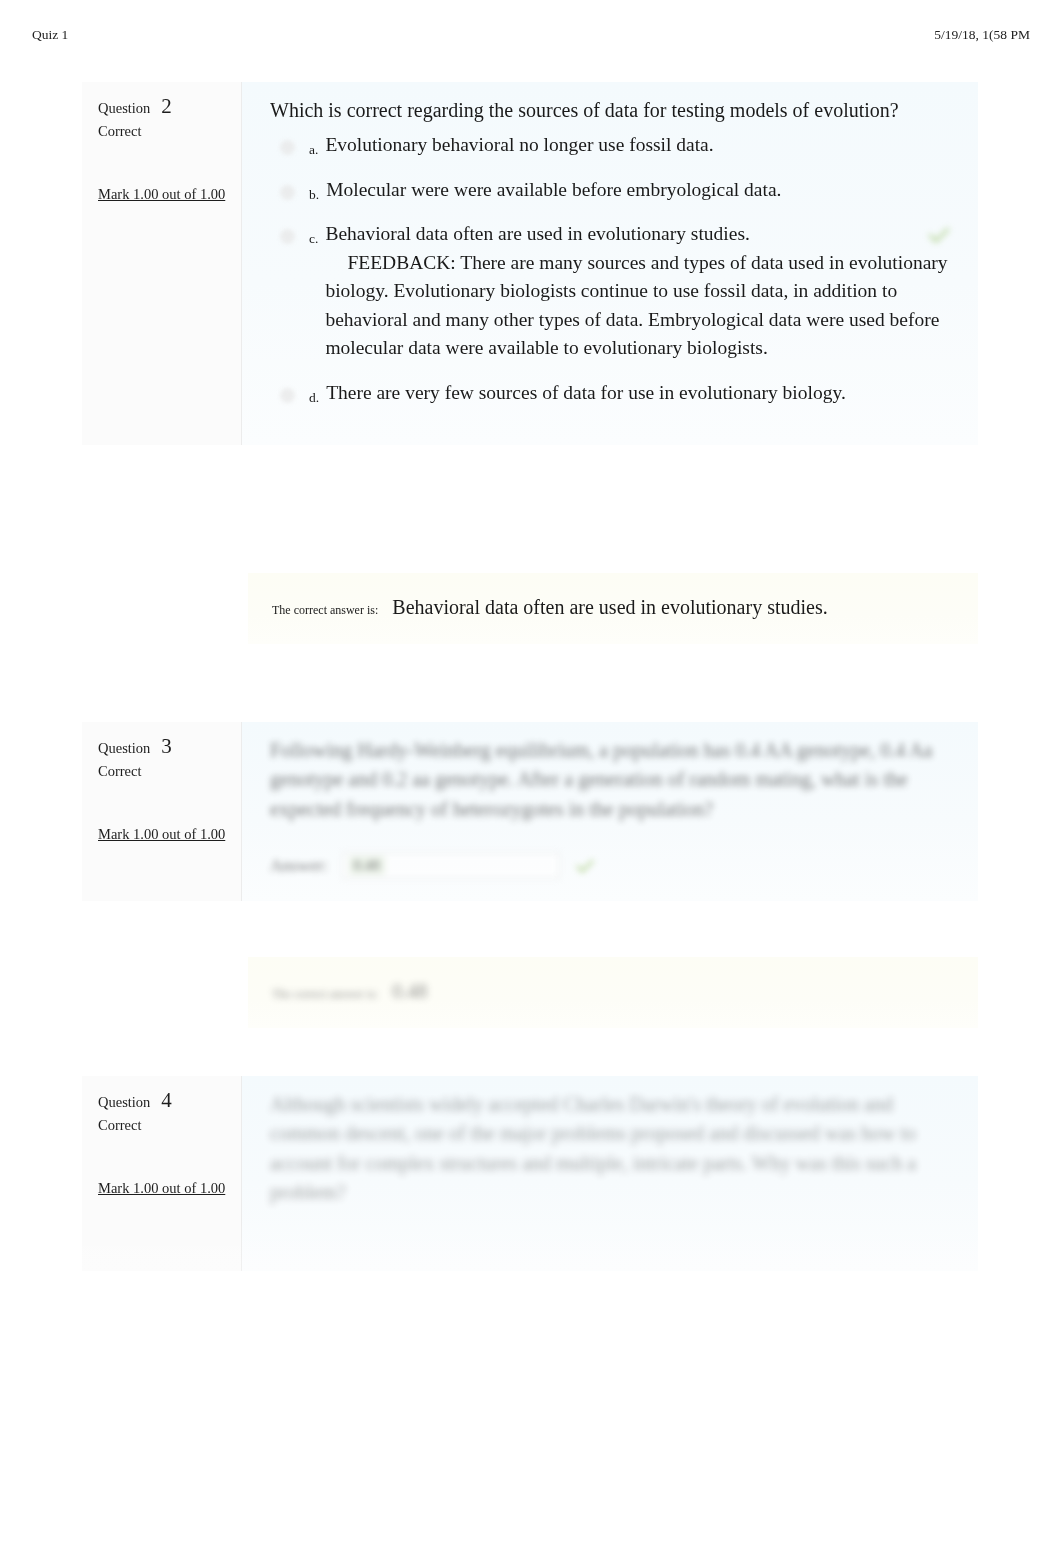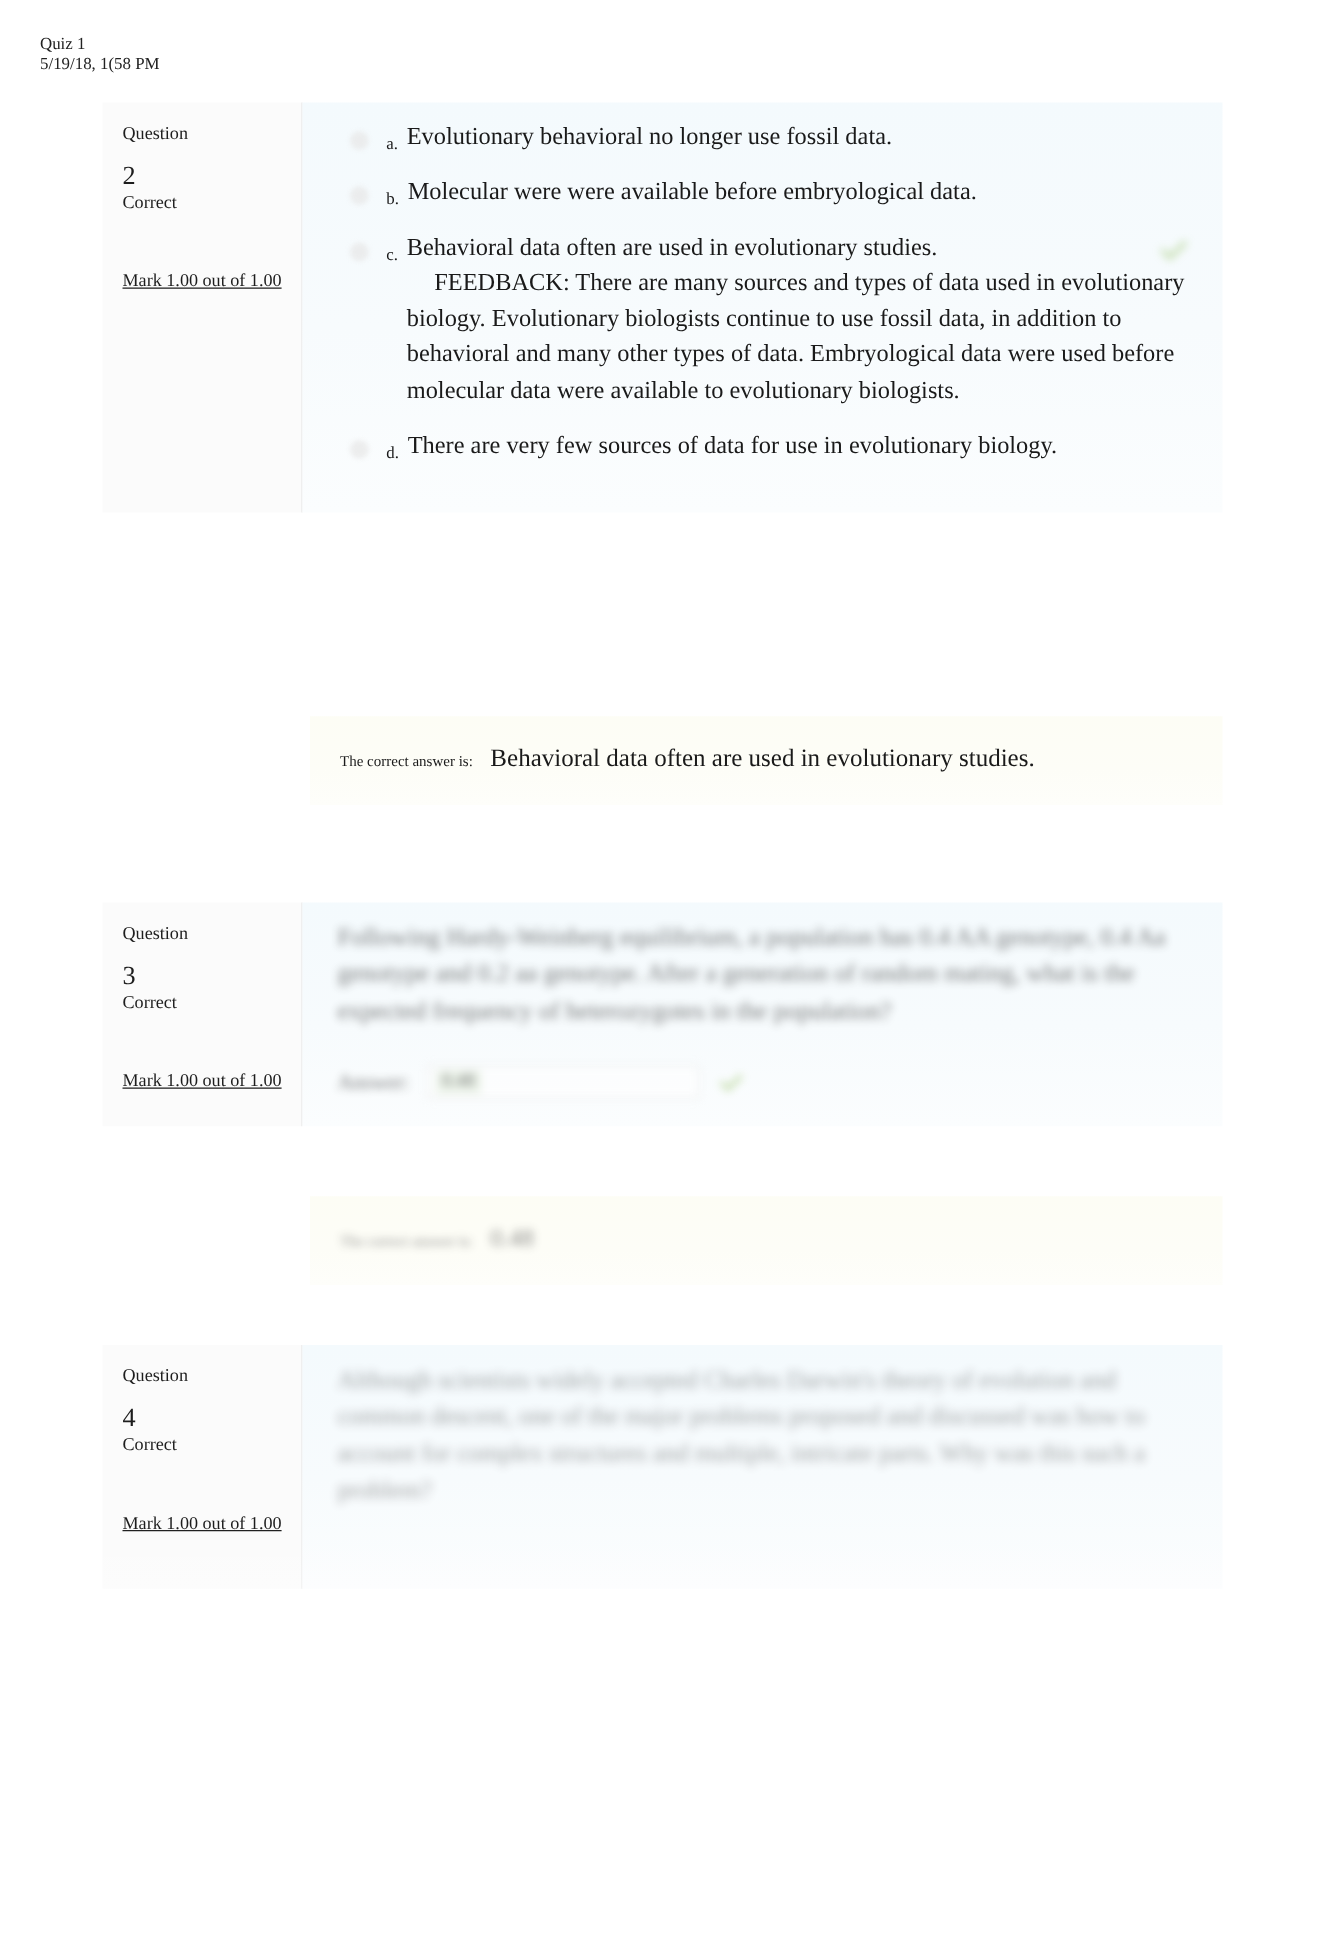--- a/index.html
+++ b/index.html
@@ -22,21 +22,20 @@
     position: absolute;
     top: 27px;
     left: 32px;
     right: 32px;
     height: 20px;
     display: flex;
     justify-content: space-between;
     align-items: baseline;
     font-size: 13.5px;
     color: #222;
-    flex-direction: column;
   }
   .page-header .hdr-right { text-align: right; }
 
   
   .question {
     position: absolute;
     left: 82px;
     width: 896px;
     display: flex;
     align-items: stretch;
@@ -53,21 +52,20 @@
   .q-info-line {
     font-size: 14.5px;
     line-height: 1.62;
     color: #1d1d1d;
     white-space: nowrap;
   }
   .q-info-line.qnum {
     display: flex;
     align-items: baseline;
     gap: 11px;
-    flex-direction: column;
   }
   .q-info-line.qnum .num {
     font-size: 21px;
     line-height: 1;
   }
   .q-info-line.mark {
     margin-top: 38px;
     white-space: normal;
     line-height: 1.72;
     text-decoration: underline;
@@ -208,20 +206,21 @@
 <div class="question" style="top:82px;">
   <div class="q-info">
     <div class="q-info-line qnum">
       <span>Question</span>
       <span class="num">2</span>
     </div>
     <div class="q-info-line">Correct</div>
     <div class="q-info-line mark">Mark 1.00 out of 1.00</div>
   </div>
   <div class="q-body">
+    <p class="q-text">Which is correct regarding the sources of data for testing models of evolution?</p>
     <ul class="options">
       <li class="option">
         <span class="radio"></span>
         <span class="opt-letter">a.</span>
         <span class="opt-text">Evolutionary behavioral no longer use fossil data.</span>
       </li>
       <li class="option">
         <span class="radio"></span>
         <span class="opt-letter">b.</span>
         <span class="opt-text">Molecular were were available before embryological data.</span>

